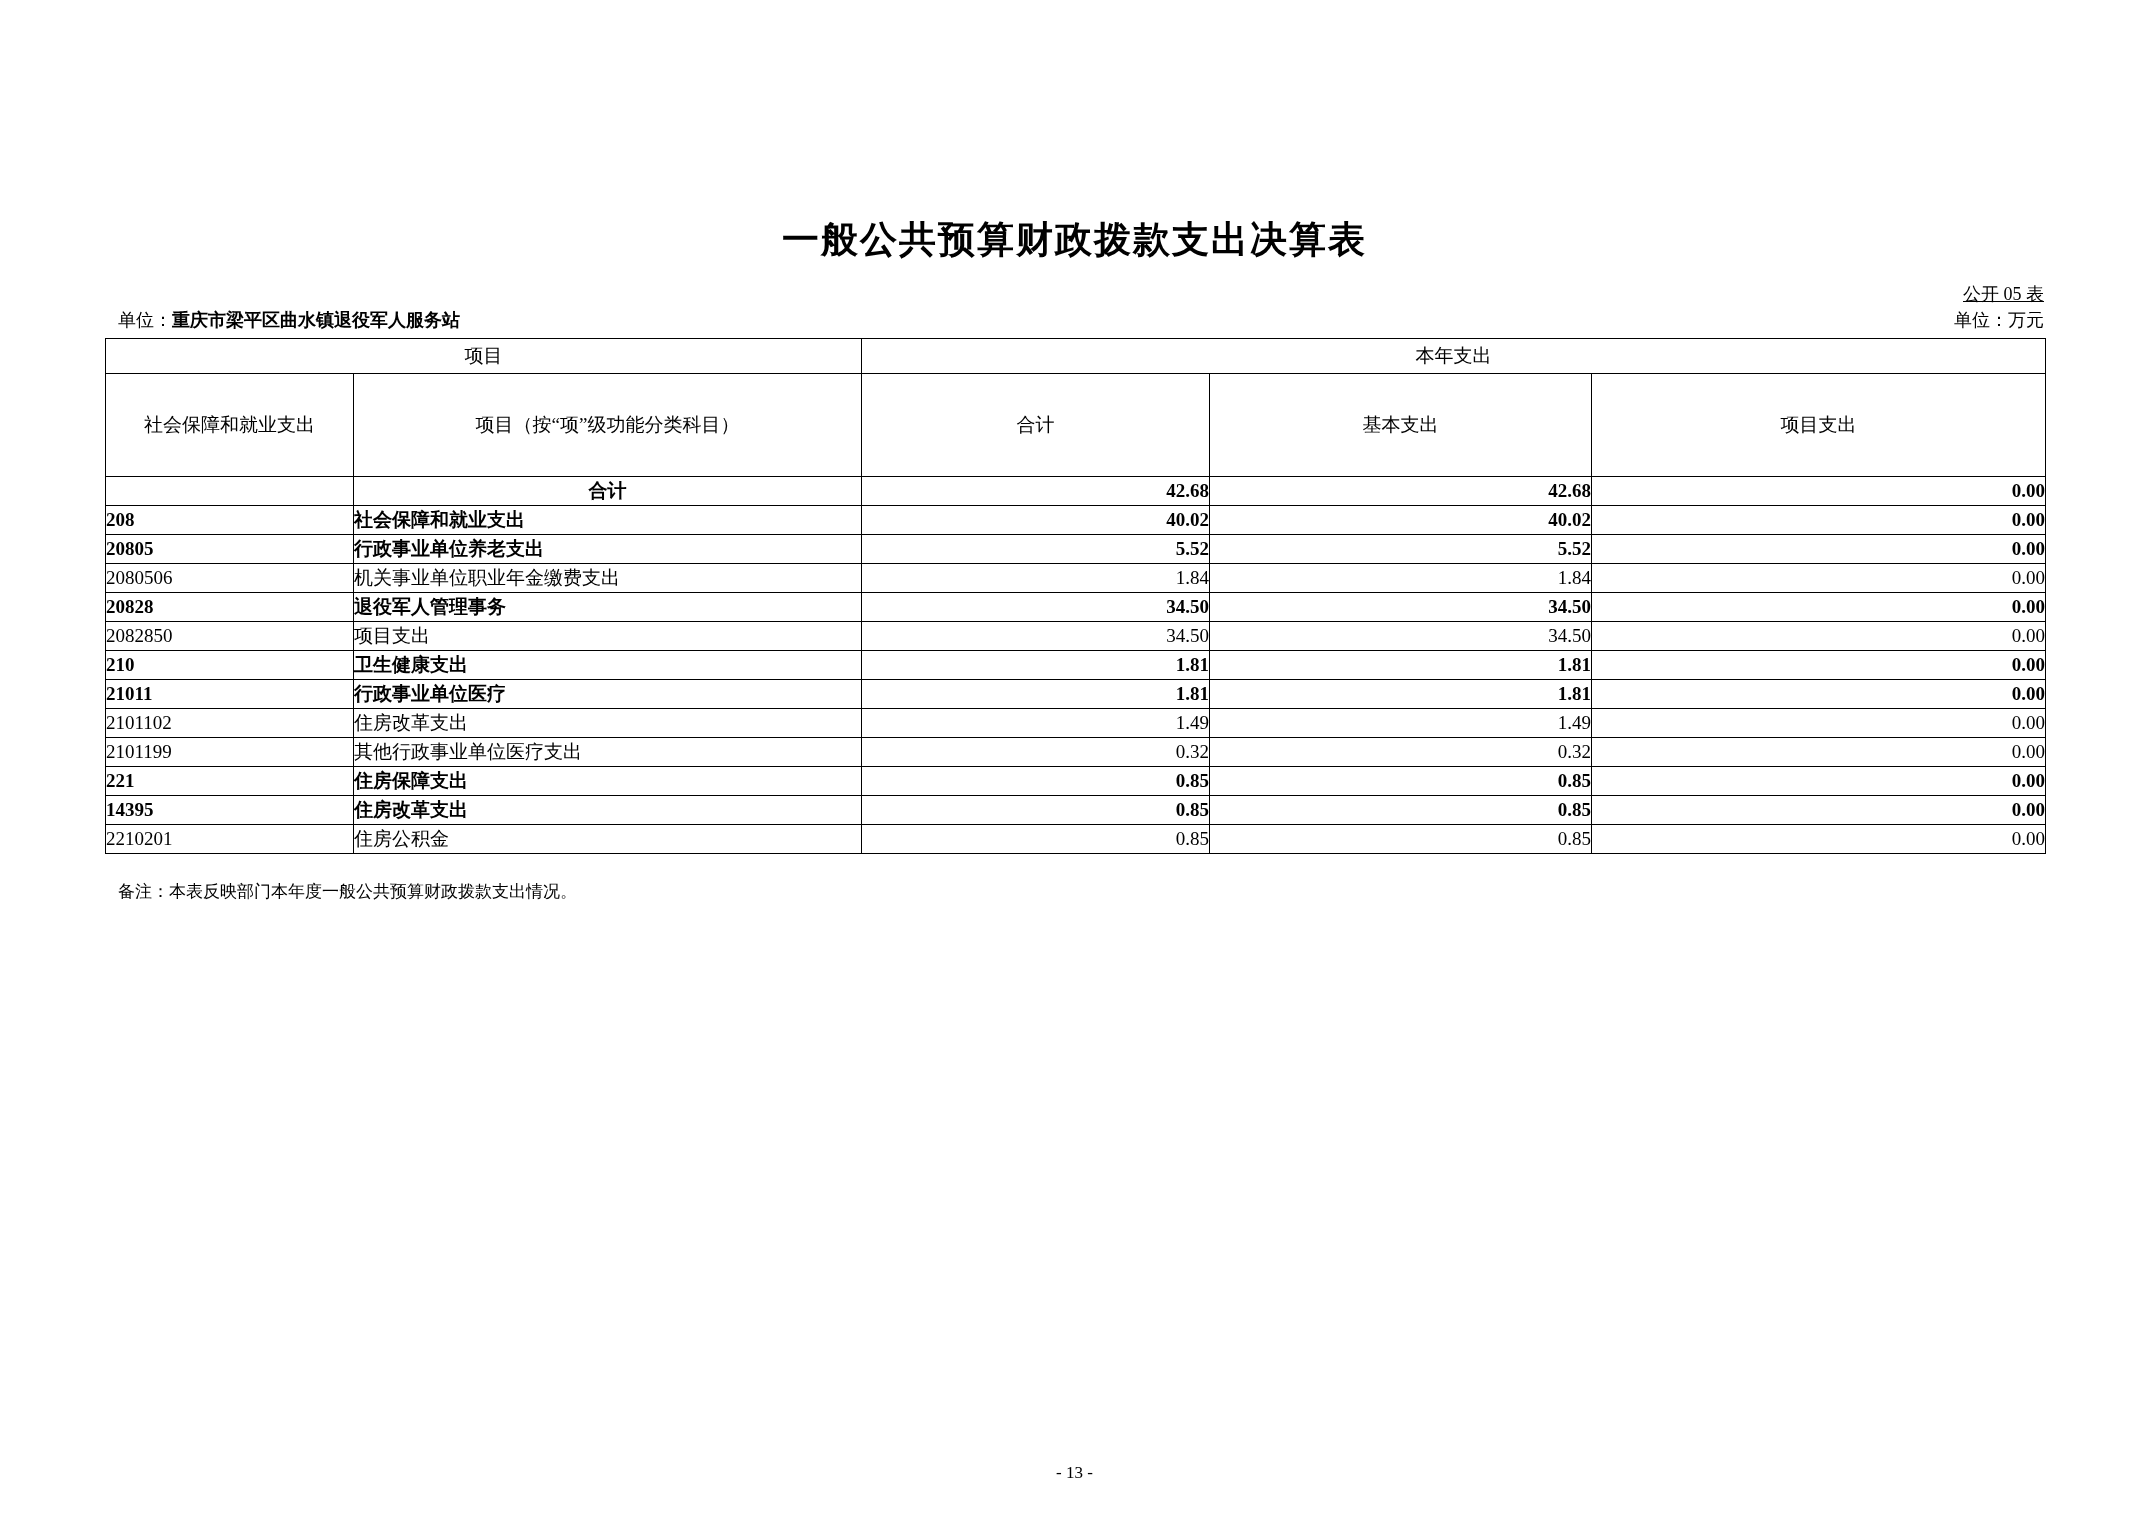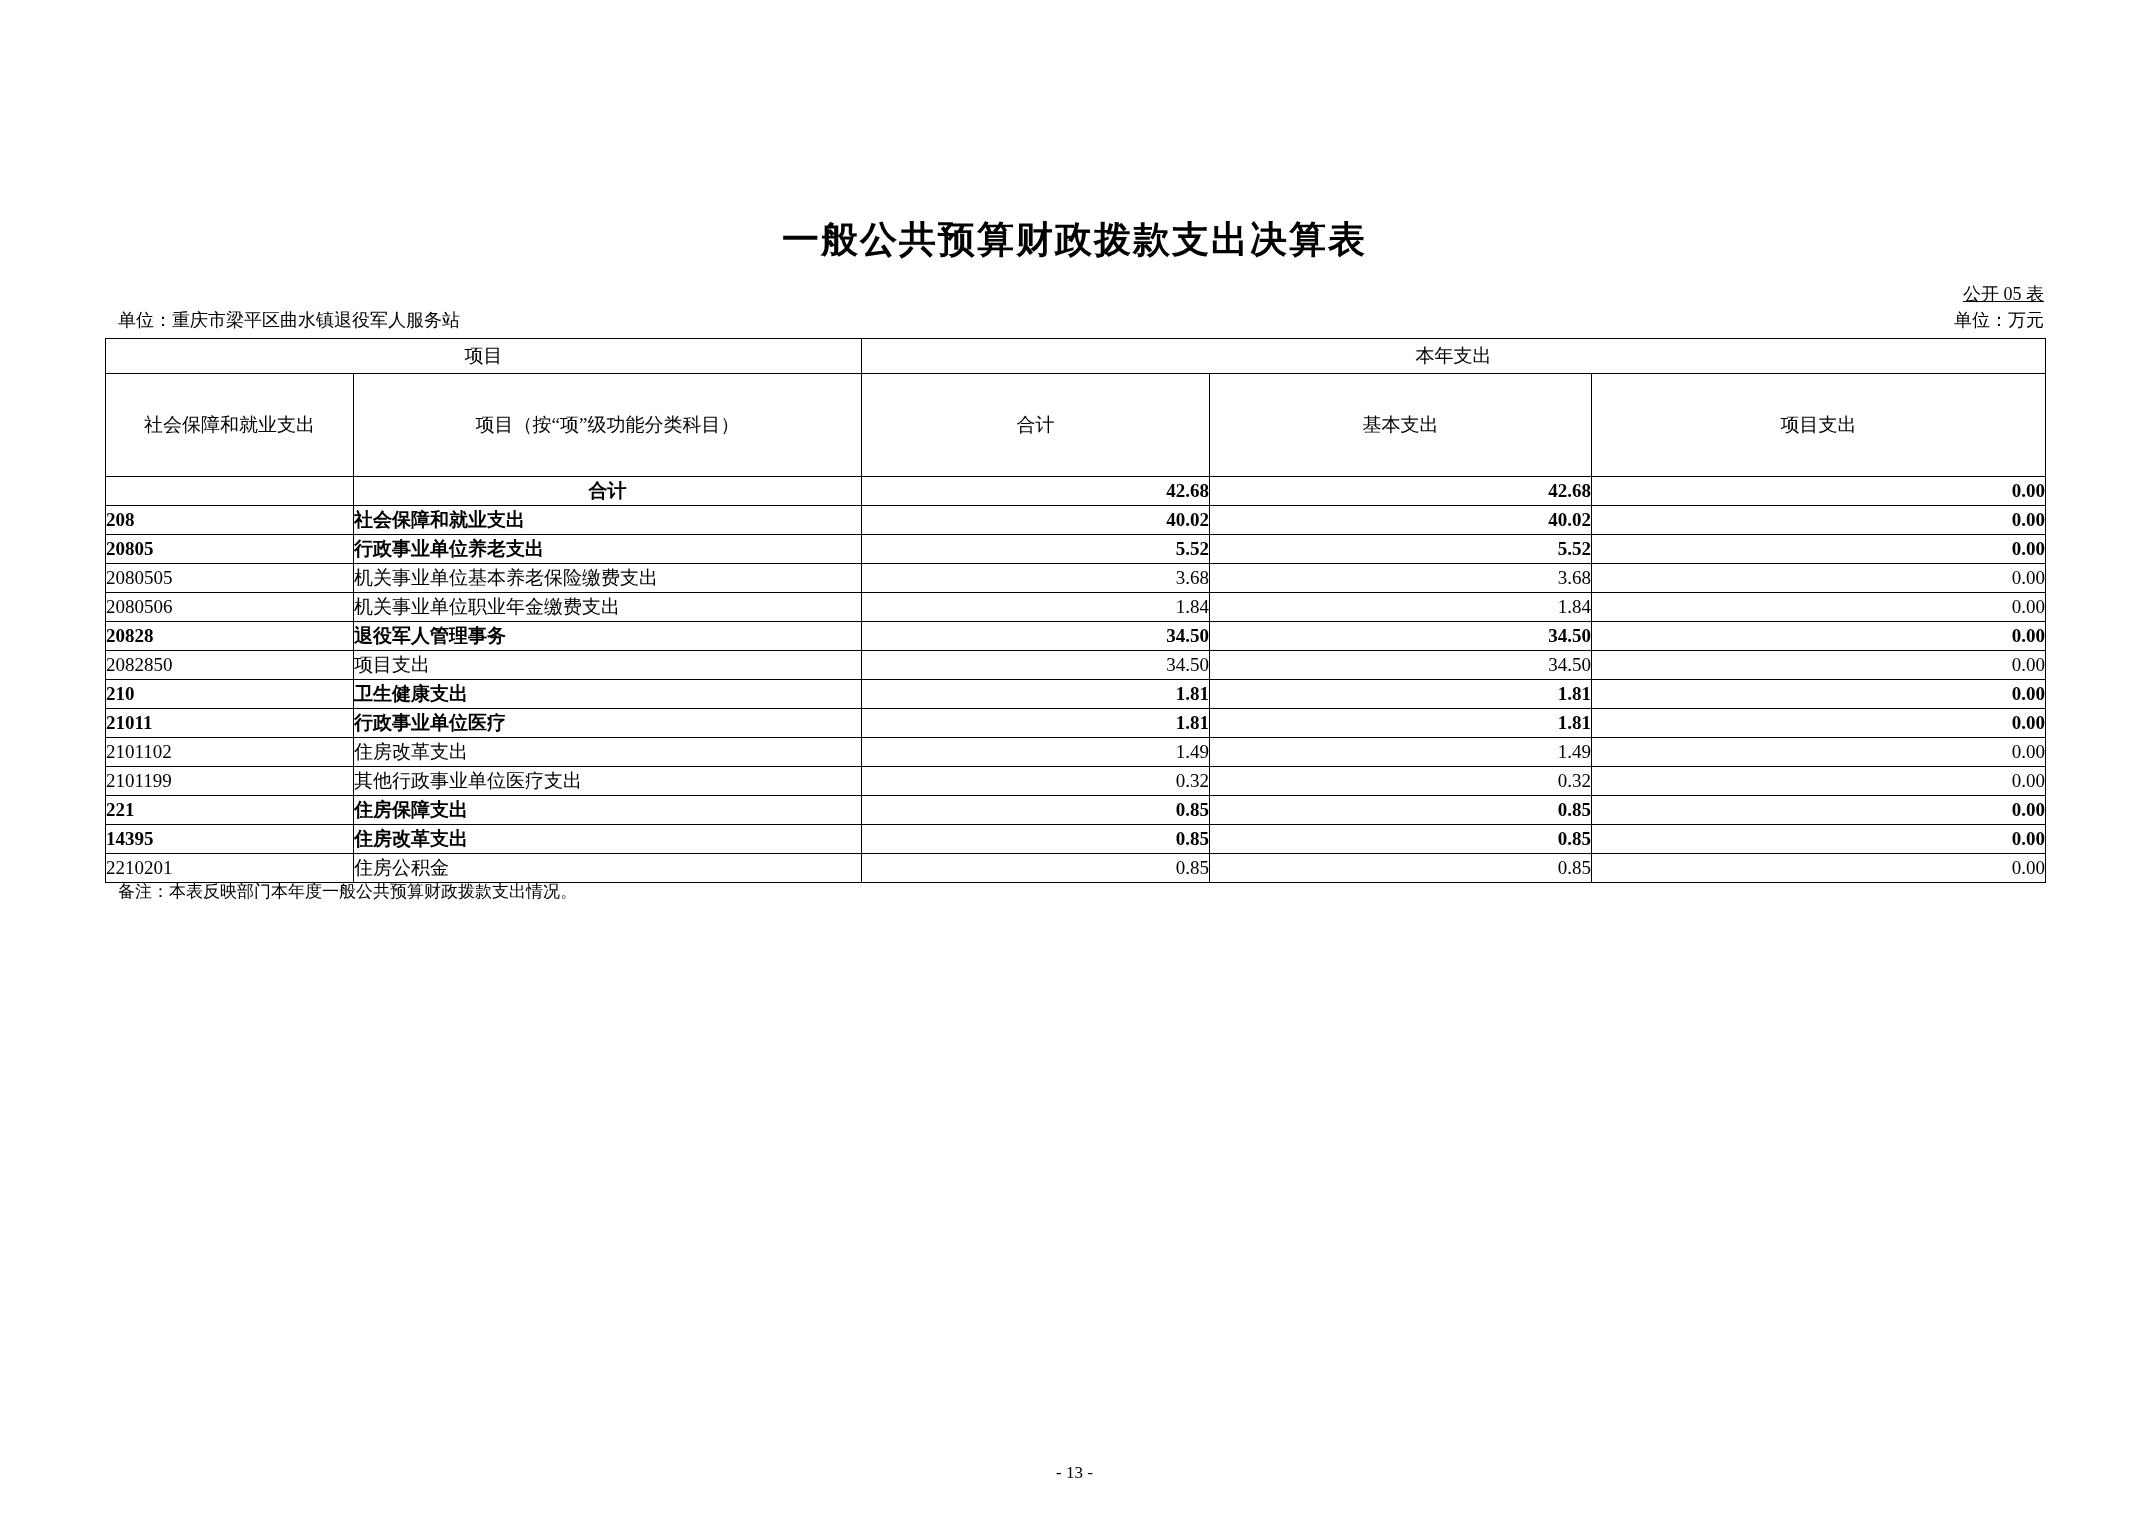--- a/index.html
+++ b/index.html
@@ -42,21 +42,21 @@
   .meta-right.line1 { top: 282px; text-decoration: underline; }
   .meta-right.line2 { top: 308px; }
   .meta-left {
     position: absolute;
     left: 118px;
     top: 308px;
     font-size: 18px;
     white-space: nowrap;
   }
   .meta-left .unit-label { }
-  .meta-left .unit-value { font-weight: normal; }
+  .meta-left .unit-value { font-weight: bold; }
 
   table.main {
     position: absolute;
     left: 105px;
     top: 338px;
     width: 1940px;
     border-collapse: collapse;
     table-layout: fixed;
     padding-left: 24px;
   }
@@ -171,27 +171,20 @@
           <td class="num">0.00</td>
         </tr>
         <tr class="bold">
           <td class="code">20805</td>
           <td class="name">行政事业单位养老支出</td>
           <td class="num">5.52</td>
           <td class="num">5.52</td>
           <td class="num">0.00</td>
         </tr>
         <tr>
-          <td class="code">2080505</td>
-          <td class="name">机关事业单位基本养老保险缴费支出</td>
-          <td class="num">3.68</td>
-          <td class="num">3.68</td>
-          <td class="num">0.00</td>
-        </tr>
-        <tr>
           <td class="code">2080506</td>
           <td class="name">机关事业单位职业年金缴费支出</td>
           <td class="num">1.84</td>
           <td class="num">1.84</td>
           <td class="num">0.00</td>
         </tr>
         <tr class="bold">
           <td class="code">20828</td>
           <td class="name">退役军人管理事务</td>
           <td class="num">34.50</td>

